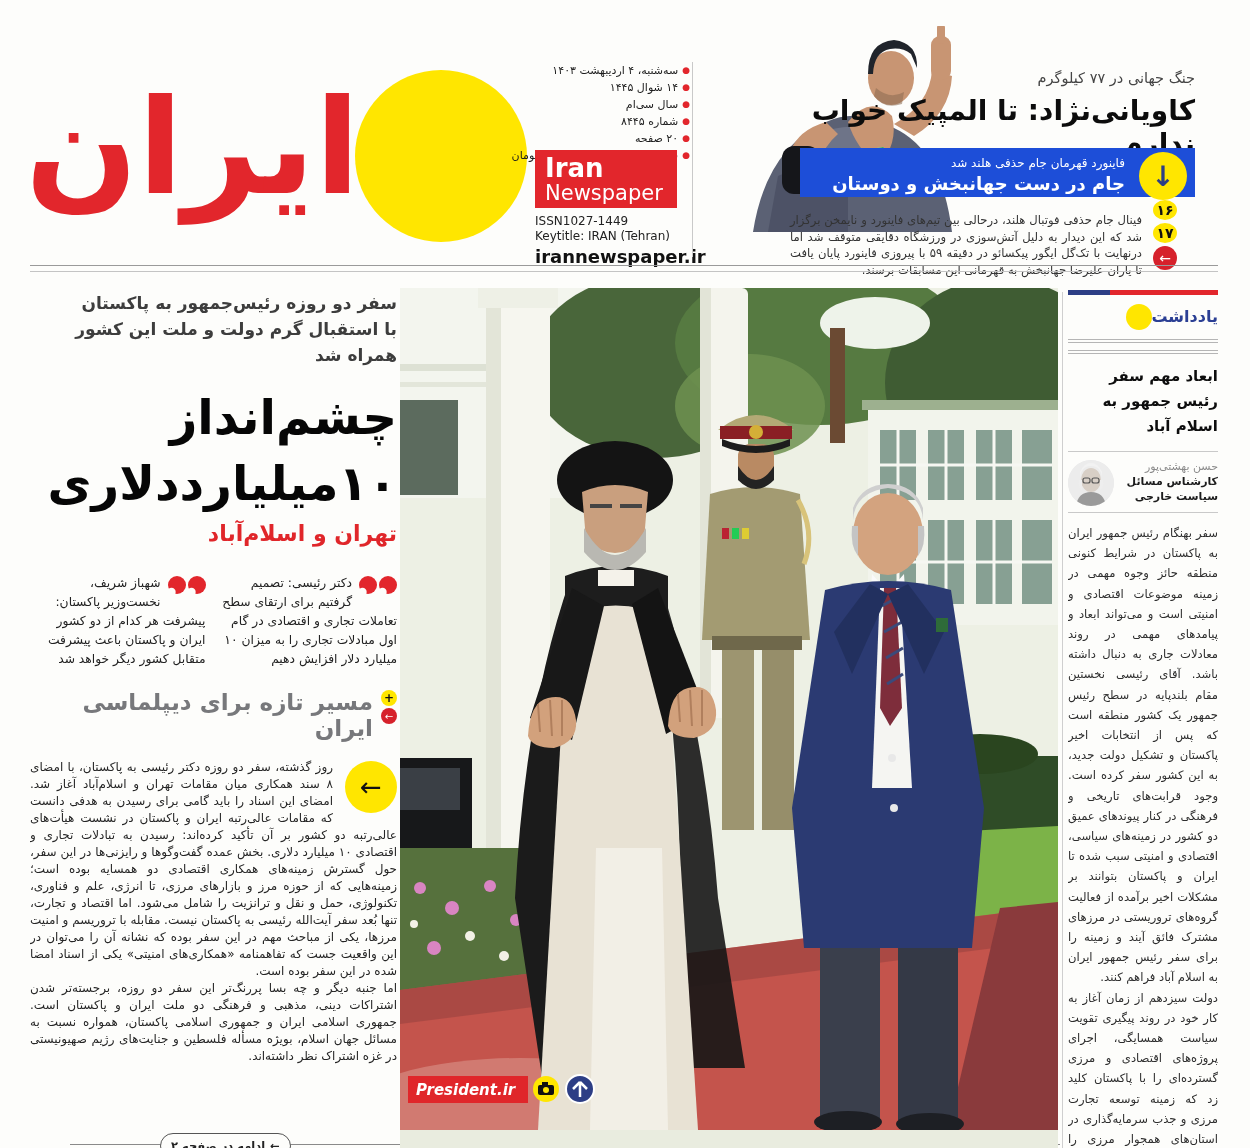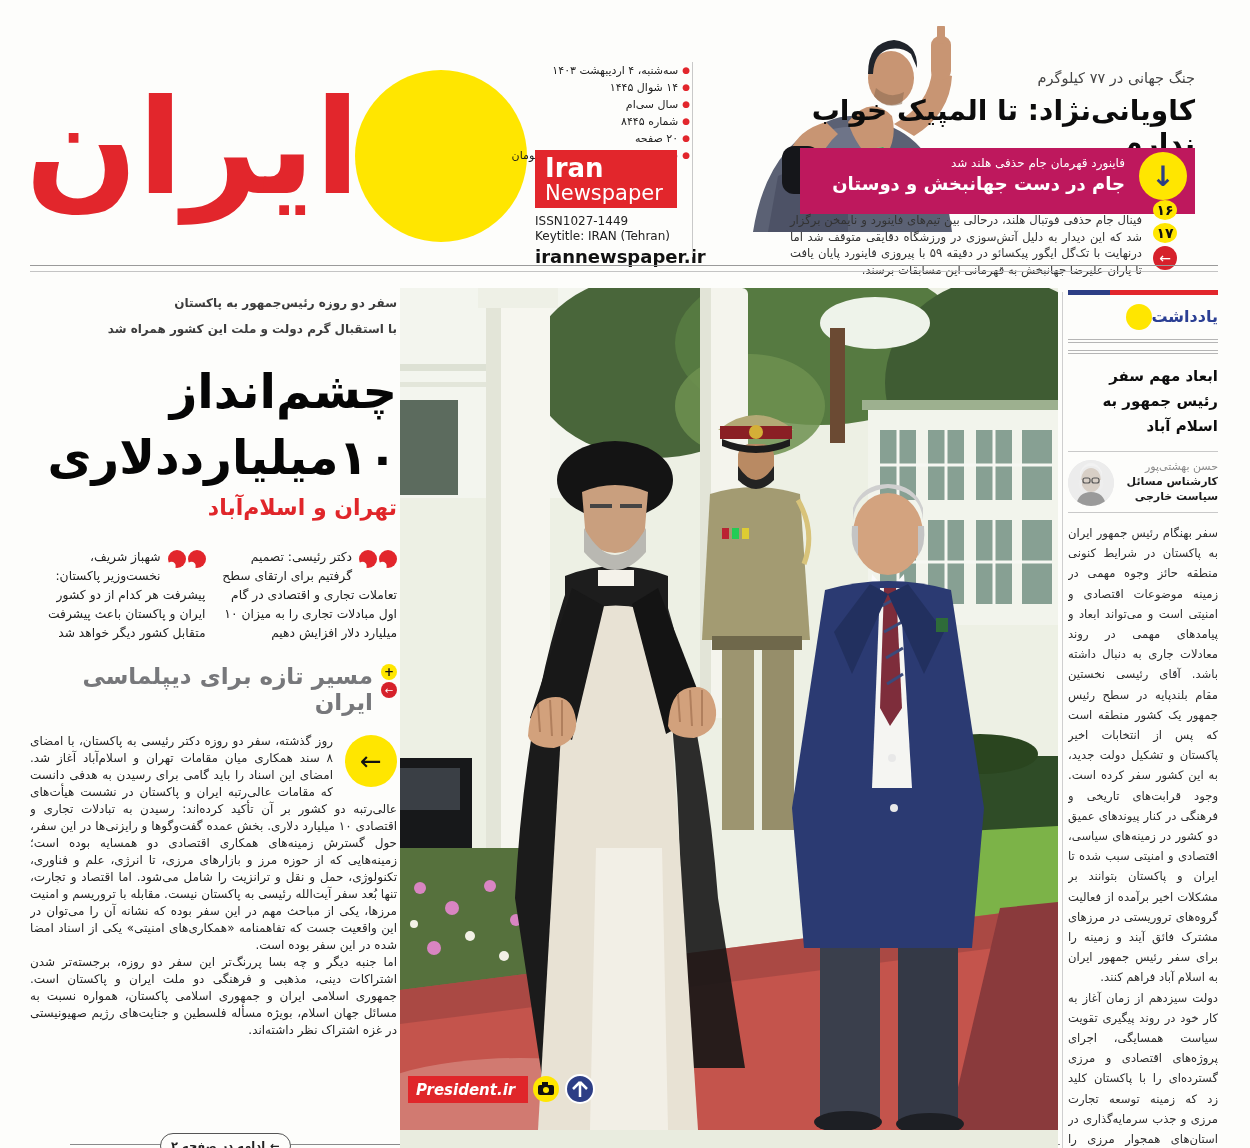--- a/index.html
+++ b/index.html
@@ -23,41 +23,41 @@
   .issn-block { position:absolute; left:535px; top:214px; font-size:12px; line-height:15px; color:#222; }
   .website { position:absolute; left:535px; top:246px; font-size:18px; font-weight:bold; color:#111; }
   .header-vline { position:absolute; left:692px; top:62px; width:1px; height:195px; background:#c9c9c9; }
 
   .wrestler-box { position:absolute; left:698px; top:26px; width:312px; height:206px; }
 
   .top-kicker { position:absolute; right:55px; top:70px; width:380px; direction:rtl; text-align:right;
     font-size:14.5px; color:#454545; }
   .top-headline { position:absolute; right:55px; top:94px; width:420px; direction:rtl; text-align:right;
     font-size:28px; font-weight:800; color:#0c0c0c; }
-  .top-banner { position:absolute; left:800px; top:148px; width:395px; height:66px; background:#be185d; }
+  .top-banner { position:absolute; left:800px; top:148px; width:395px; height:49px; background:#1d4ed8; }
   .top-banner .t1 { position:absolute; right:70px; top:8px; direction:rtl; font-size:12px; color:#fff; }
   .top-banner .t2 { position:absolute; right:70px; top:25px; direction:rtl; font-size:18px; font-weight:bold; color:#fff; }
   .banner-circle { position:absolute; right:8px; top:4px; width:48px; height:48px; border-radius:50%;
     background:#ffe600; display:flex; align-items:center; justify-content:center;
     color:#2d3e85; font-size:28px; font-weight:bold; }
   .top-body { position:absolute; left:790px; top:212px; width:352px; direction:rtl; text-align:justify;
     font-size:11.6px; line-height:16.5px; color:#333; }
   .page-refs { position:absolute; left:1153px; top:200px; width:26px; }
   .ref-badge { width:24px; height:20px; border-radius:50%; background:#ffe600; color:#111;
     font-size:14px; font-weight:bold; display:flex; align-items:center; justify-content:center; margin-bottom:3px;text-align:right; }
   .ref-arrow { width:24px; height:24px; border-radius:50%; background:#d6212b; color:#fff;
     font-size:14px; display:flex; align-items:center; justify-content:center; }
 
   .rule-a { position:absolute; left:30px; top:265px; width:1188px; height:1px; background:#9a9a9a; }
   .rule-b { position:absolute; left:30px; top:271px; width:1188px; height:1px; background:#c4c4c4; }
 
   
   .lead-col { position:absolute; left:30px; top:290px; width:367px; height:838px; overflow:hidden;
     direction:rtl; text-align:right; }
-  .lead-kicker { font-size:12px; line-height:26px; color:#3d3d3d; font-weight:600; margin-bottom:16px; }
+  .lead-kicker { font-size:17px; line-height:26px; color:#3d3d3d; font-weight:600; margin-bottom:16px; }
   .lead-headline { font-size:48px; font-weight:900; line-height:66px; color:#060606; letter-spacing:-1px; }
   .lead-subhead { font-size:22px; font-weight:800; line-height:36px; color:#e0262a; margin-bottom:22px; }
   .quotes { display:flex; gap:16px; margin-bottom:20px; }
   .quote { flex:1; font-size:12.3px; line-height:19px; color:#222; }
   .quote .qicon { float:right; margin-left:7px; margin-top:2px; }
   .byline-wrap { position:relative; padding-left:2px; margin-bottom:4px; }
   .mini-icons { position:absolute; right:0; top:1px; width:17px; }
   .mini-plus { width:16px; height:16px; border-radius:50%; background:#ffe600; color:#111; font-size:12px; font-weight:bold;
     display:flex; align-items:center; justify-content:center; margin-bottom:2px; }
   .mini-arrow { width:16px; height:16px; border-radius:50%; background:#d6212b; color:#fff; font-size:10px;

